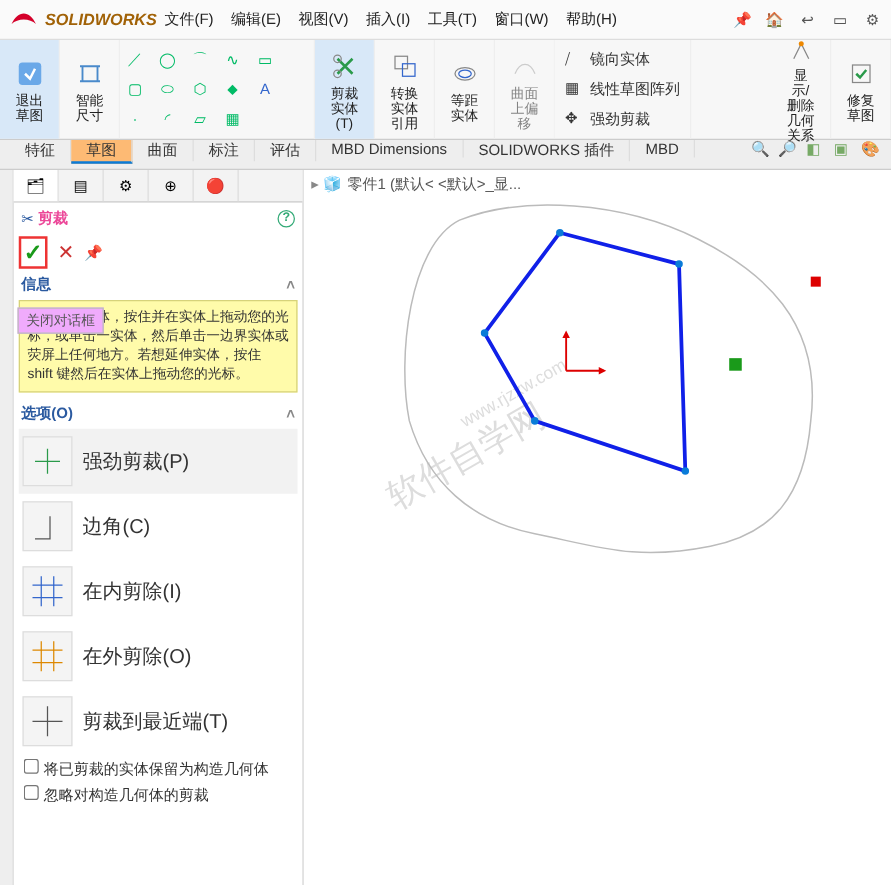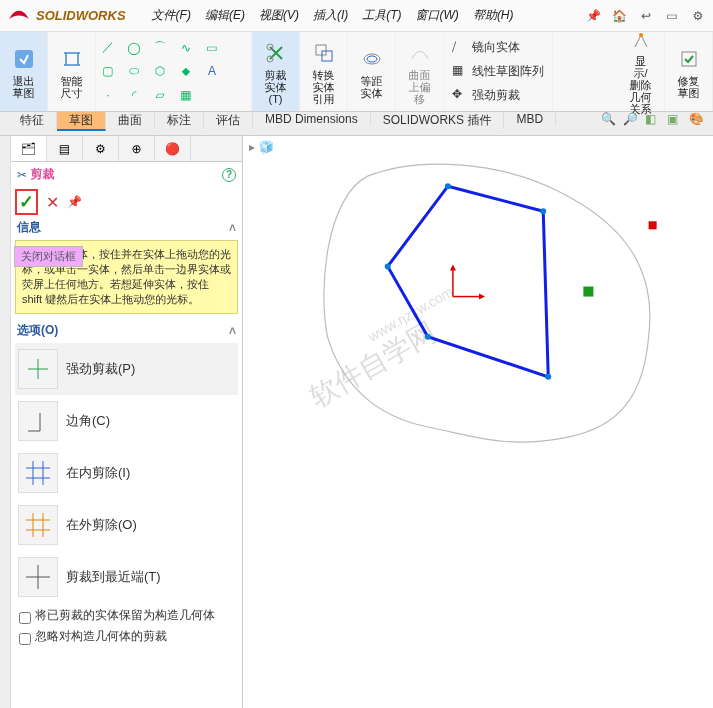--- a/index.html
+++ b/index.html
@@ -2,21 +2,21 @@
 <html><head>
 <meta charset="utf-8">
 <style>
 * { box-sizing: border-box; margin: 0; padding: 0; font-family: "Microsoft YaHei", Arial, sans-serif; font-size: 12px; }
 body { background: #fff; width: 713px; height: 708px; overflow: hidden; position: relative; }
 
 
 .titlebar { height: 32px; display: flex; align-items: center; padding: 0 6px; border-bottom: 1px solid #ddd; background: #fafafa; }
 .sw-logo { width: 26px; height: 26px; margin-right: 4px; }
 .sw-brand { font-weight: bold; font-style: italic; font-size: 13px; color: #a16207; }
-.menubar { display: flex; margin-left: 20px; gap: 2px; font-style: italic; }
+.menubar { display: flex; gap: 2px; }
 .menu-item { padding: 3px 6px; color: #222; cursor: default; }
 .title-icons { margin-left: auto; display: flex; gap: 8px; align-items: center; }
 .title-icons span { width: 18px; height: 18px; display: inline-flex; align-items: center; justify-content: center; color: #555; }
 
 
 .ribbon { height: 80px; display: flex; border-bottom: 1px solid #ccc; background: #f7f7f7; }
 .ribbon-big { width: 48px; display: flex; flex-direction: column; align-items: center; justify-content: center; border-right: 1px solid #eee; padding: 4px 12px; }
 .ribbon-big.sel { background: #d8e8f8; }
 .ribbon-big .ico { width: 28px; height: 28px; display: flex; align-items: center; justify-content: center; margin-bottom: 2px; }
 .ribbon-big .lbl { font-size: 11px; line-height: 12px; text-align: center; color: #222; }
@@ -60,23 +60,23 @@
 
 .section-hdr { display: flex; align-items: center; padding: 2px 6px; color: #2b5aa0; font-weight: bold; }
 .section-hdr .caret { margin-left: auto; color: #888; }
 
 .yellowbox { margin: 2px 4px 6px 4px; background: #fffbaa; border: 1px solid #d6d27a; padding: 6px; font-size: 11px; line-height: 15px; color: #333; }
 
 .opt-list { padding: 2px 4px; }
 .opt-item { display: flex; align-items: center; height: 52px; gap: 8px; border: 1px solid transparent; padding: 2px; }
 .opt-item.sel { background: #f2f2f2; }
 .opt-ico { width: 40px; height: 40px; background: #f4f4f4; border: 1px solid #ddd; display: flex; align-items: center; justify-content: center; }
-.opt-lbl { font-size: 13px; color: #333; }
-
-.cb-row { display: flex; align-items: flex-end; gap: 4px; padding: 2px 8px; font-size: 11px; color: #333; }
+.opt-lbl { font-size: 16px; color: #333; }
+
+.cb-row { display: flex; align-items: flex-start; gap: 4px; padding: 2px 8px; font-size: 11px; color: #333; }
 .cb-row input { width: 12px; height: 12px; }
 
 
 svg.sketch { position: absolute; inset: 0; width: 100%; height: 100%; }
 .watermark { position: absolute; color: #ddd; font-size: 28px; transform: rotate(-30deg); pointer-events: none; }
 </style>
 </head>
 <body>
 
 <div class="titlebar">
@@ -318,20 +318,21 @@
     <label class="cb-row">
       <input type="checkbox" style="">
         <span>忽略对构造几何体的剪裁</span>
     </label>
   </div>
 
   <div class="canvas-area">
     <div class="crumb">
       <span style="color:#888">▸</span>
       <span>🧊</span>
+      <span>零件1  (默认&lt; &lt;默认&gt;_显...</span>
     </div>
 
     <div class="watermark" style="left:60px;top:210px">软件自学网</div>
     <div class="watermark" style="left:120px;top:170px;font-size:14px">www.rjzxw.com</div>
 
     <svg class="sketch" viewBox="0 0 460 570">
 
       <path d="M120 40 C170 20 250 25 310 55 C360 80 410 120 400 200 C395 260 370 290 320 300 C260 312 230 300 180 290 C130 280 95 250 80 200 C70 150 80 60 120 40 Z" fill="none" stroke="#bbb" stroke-width="1.2"></path>
 
       <polygon points="200,50 295,75 300,240 180,200 140,130" fill="none" stroke="#1020e8" stroke-width="3"></polygon>

